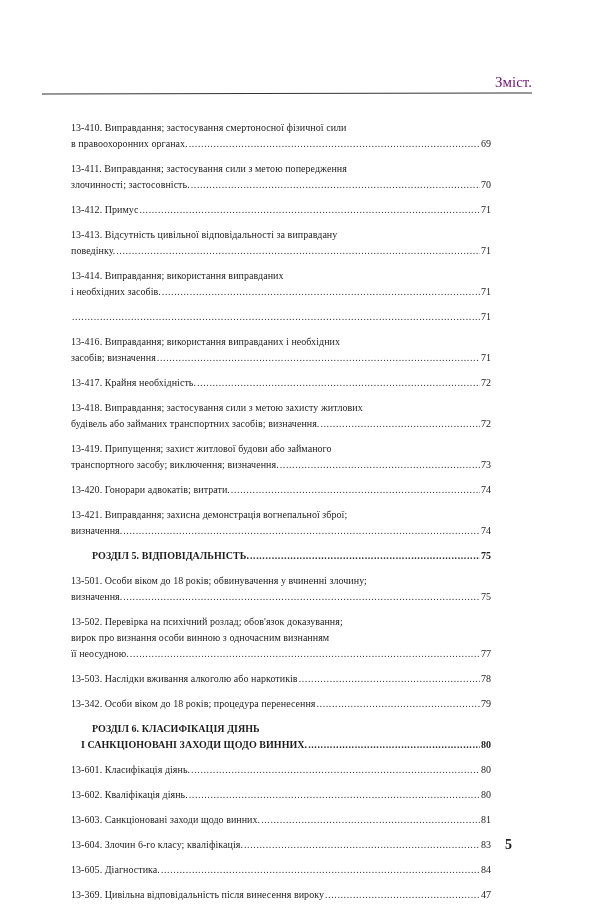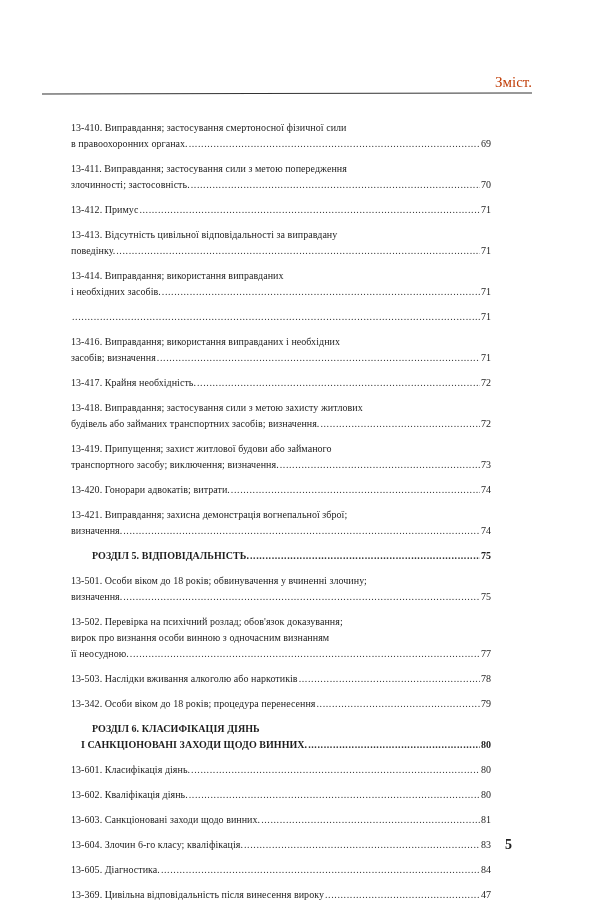--- a/index.html
+++ b/index.html
@@ -2,21 +2,21 @@
 <html><head>
 <meta charset="utf-8">
 <style>
   html, body { margin: 0; padding: 0; background: #ffffff; }
   body {
     width: 600px; height: 918px; position: relative; overflow: hidden;
     font-family: "Liberation Serif", serif; color: #1d1d1d;
   }
   .header-title {
     position: absolute; right: 68px; top: 74px;
-    font-size: 15px; color: #c2410c;
+    font-size: 15px; color: #701a75;
   }
   .header-rule {
     position: absolute; left: 42px; top: 93px; width: 490px; height: 0;
     border-top: 1.6px solid #333; transform: rotate(-0.12deg);
   }
   .toc { position: absolute; left: 71px; top: 120px; width: 420px; }
   .entry { font-size: 10px; line-height: 16px; margin-bottom: 9px; letter-spacing: 0.05px; }
   .entry .line { display: block; white-space: nowrap; }
   .entry .last { display: flex; align-items: flex-end; }
   .entry .last .txt { white-space: nowrap; }

